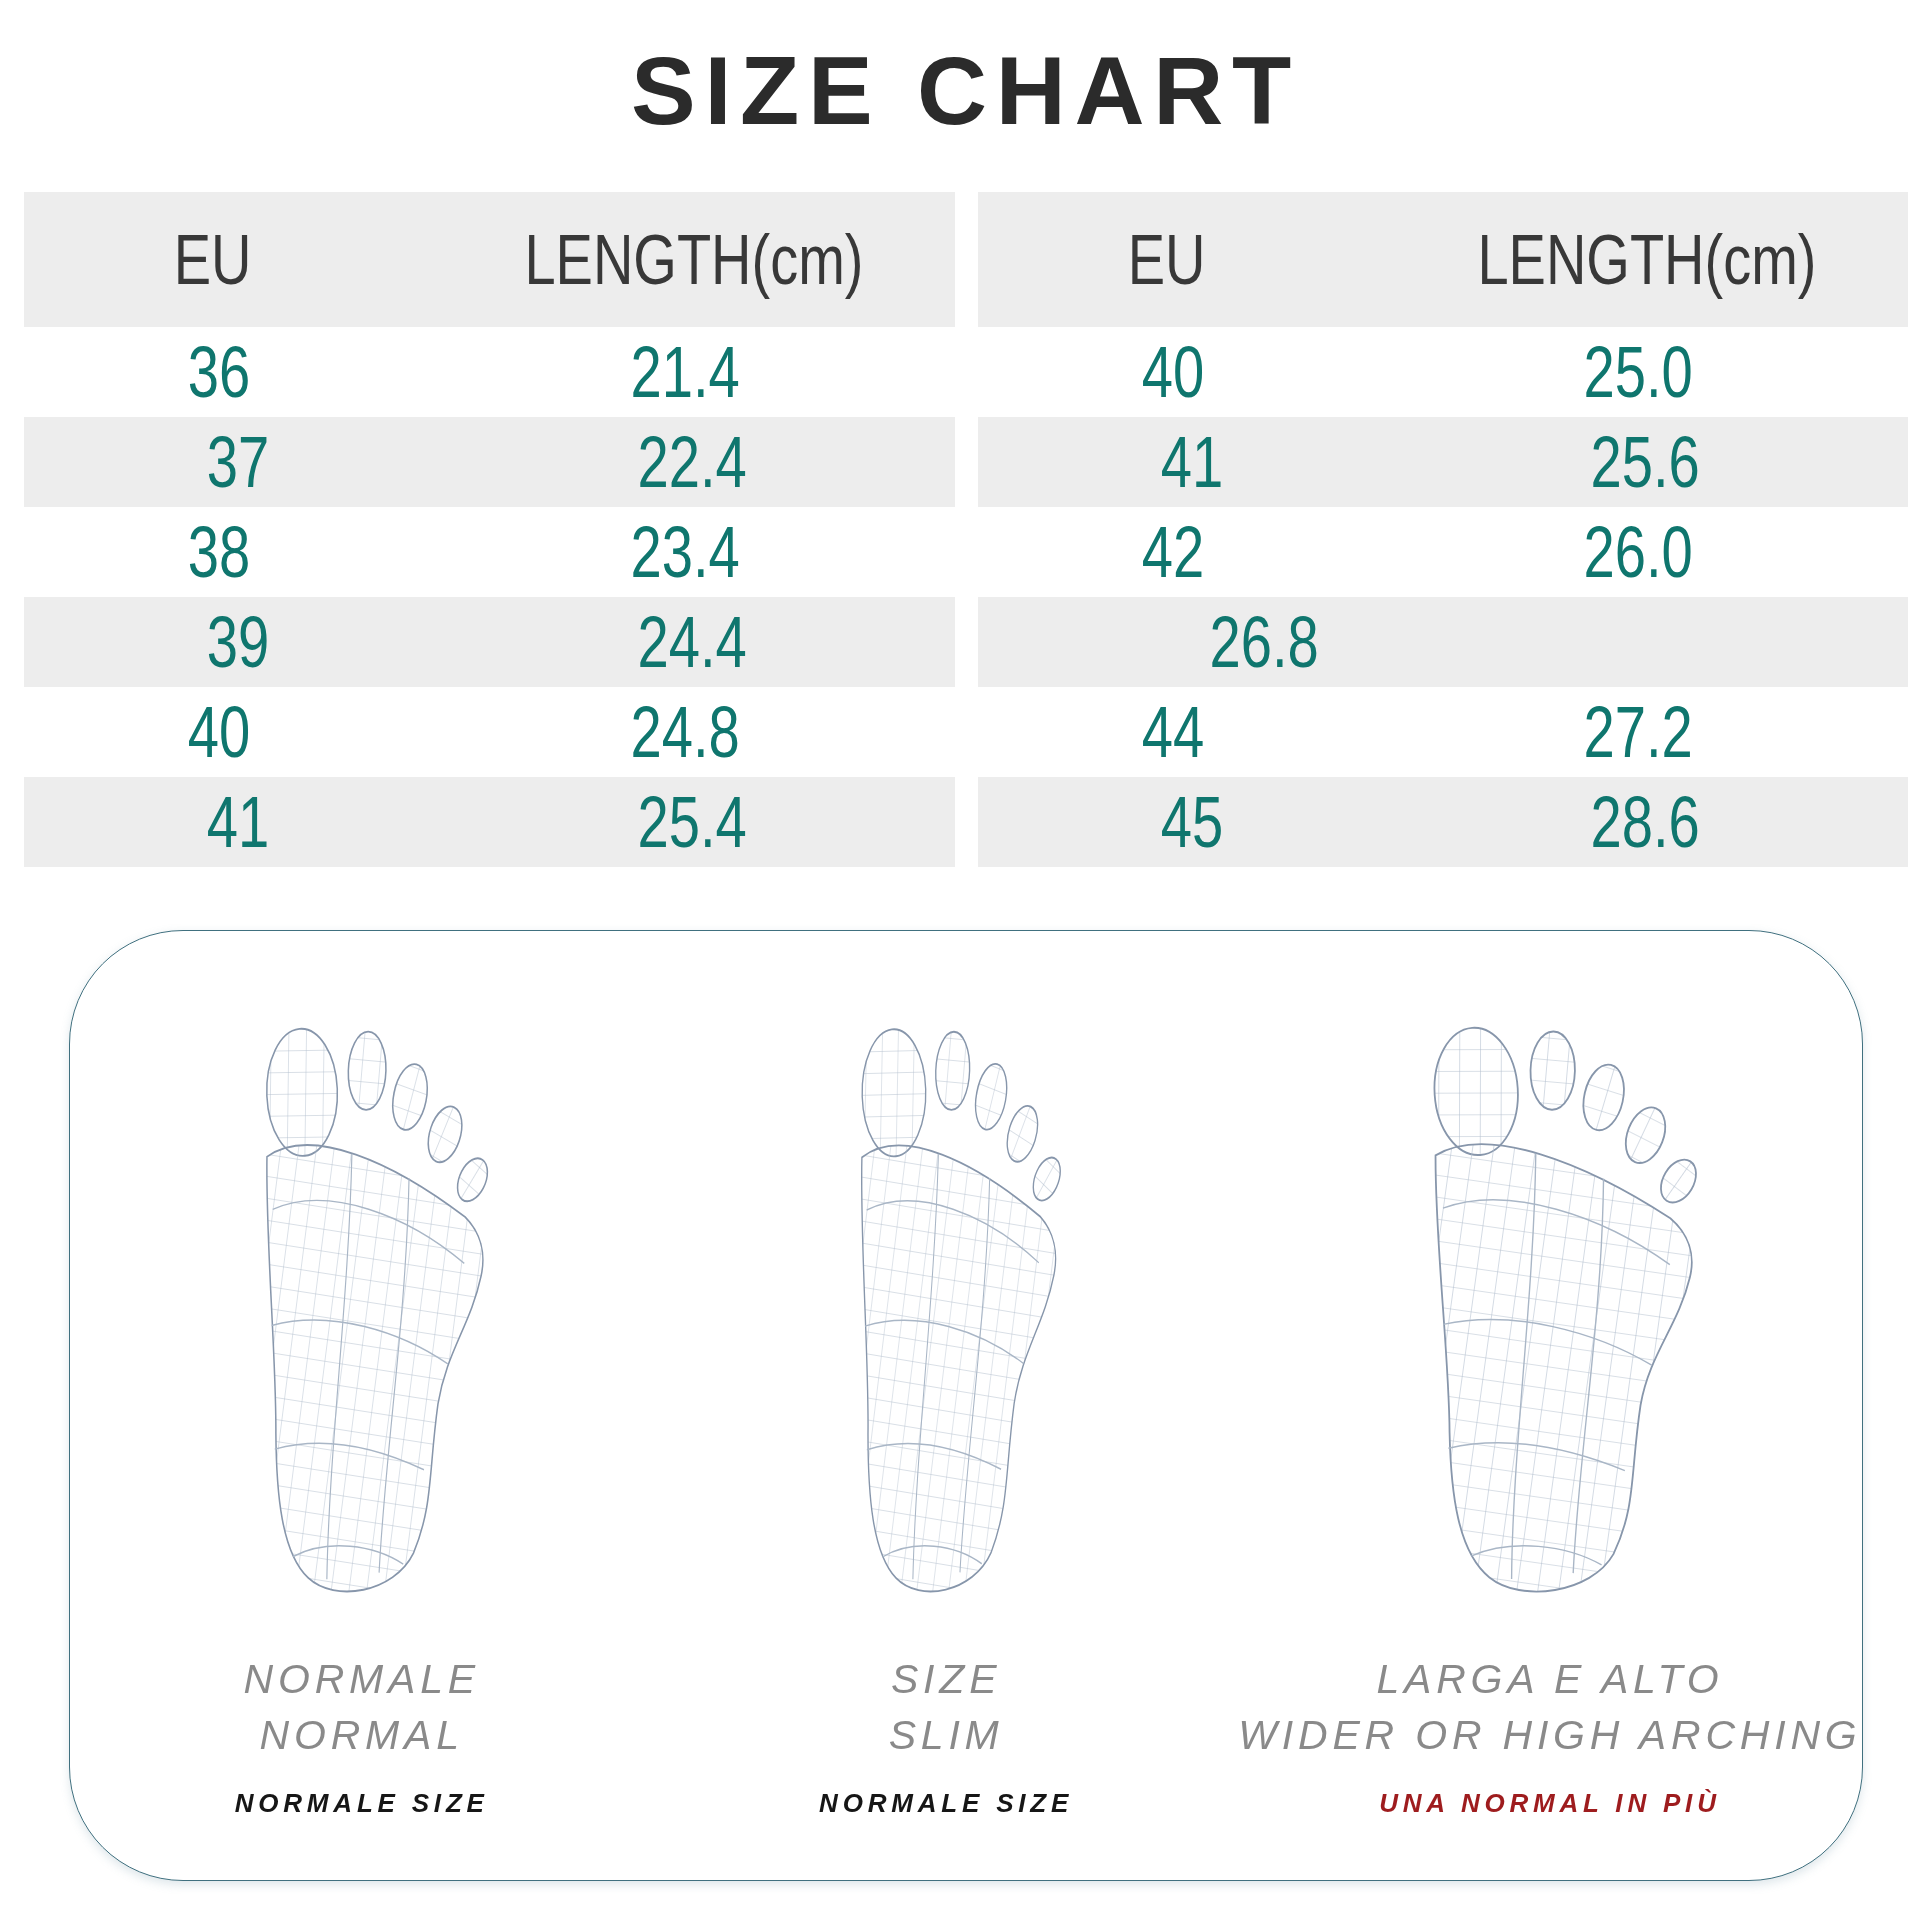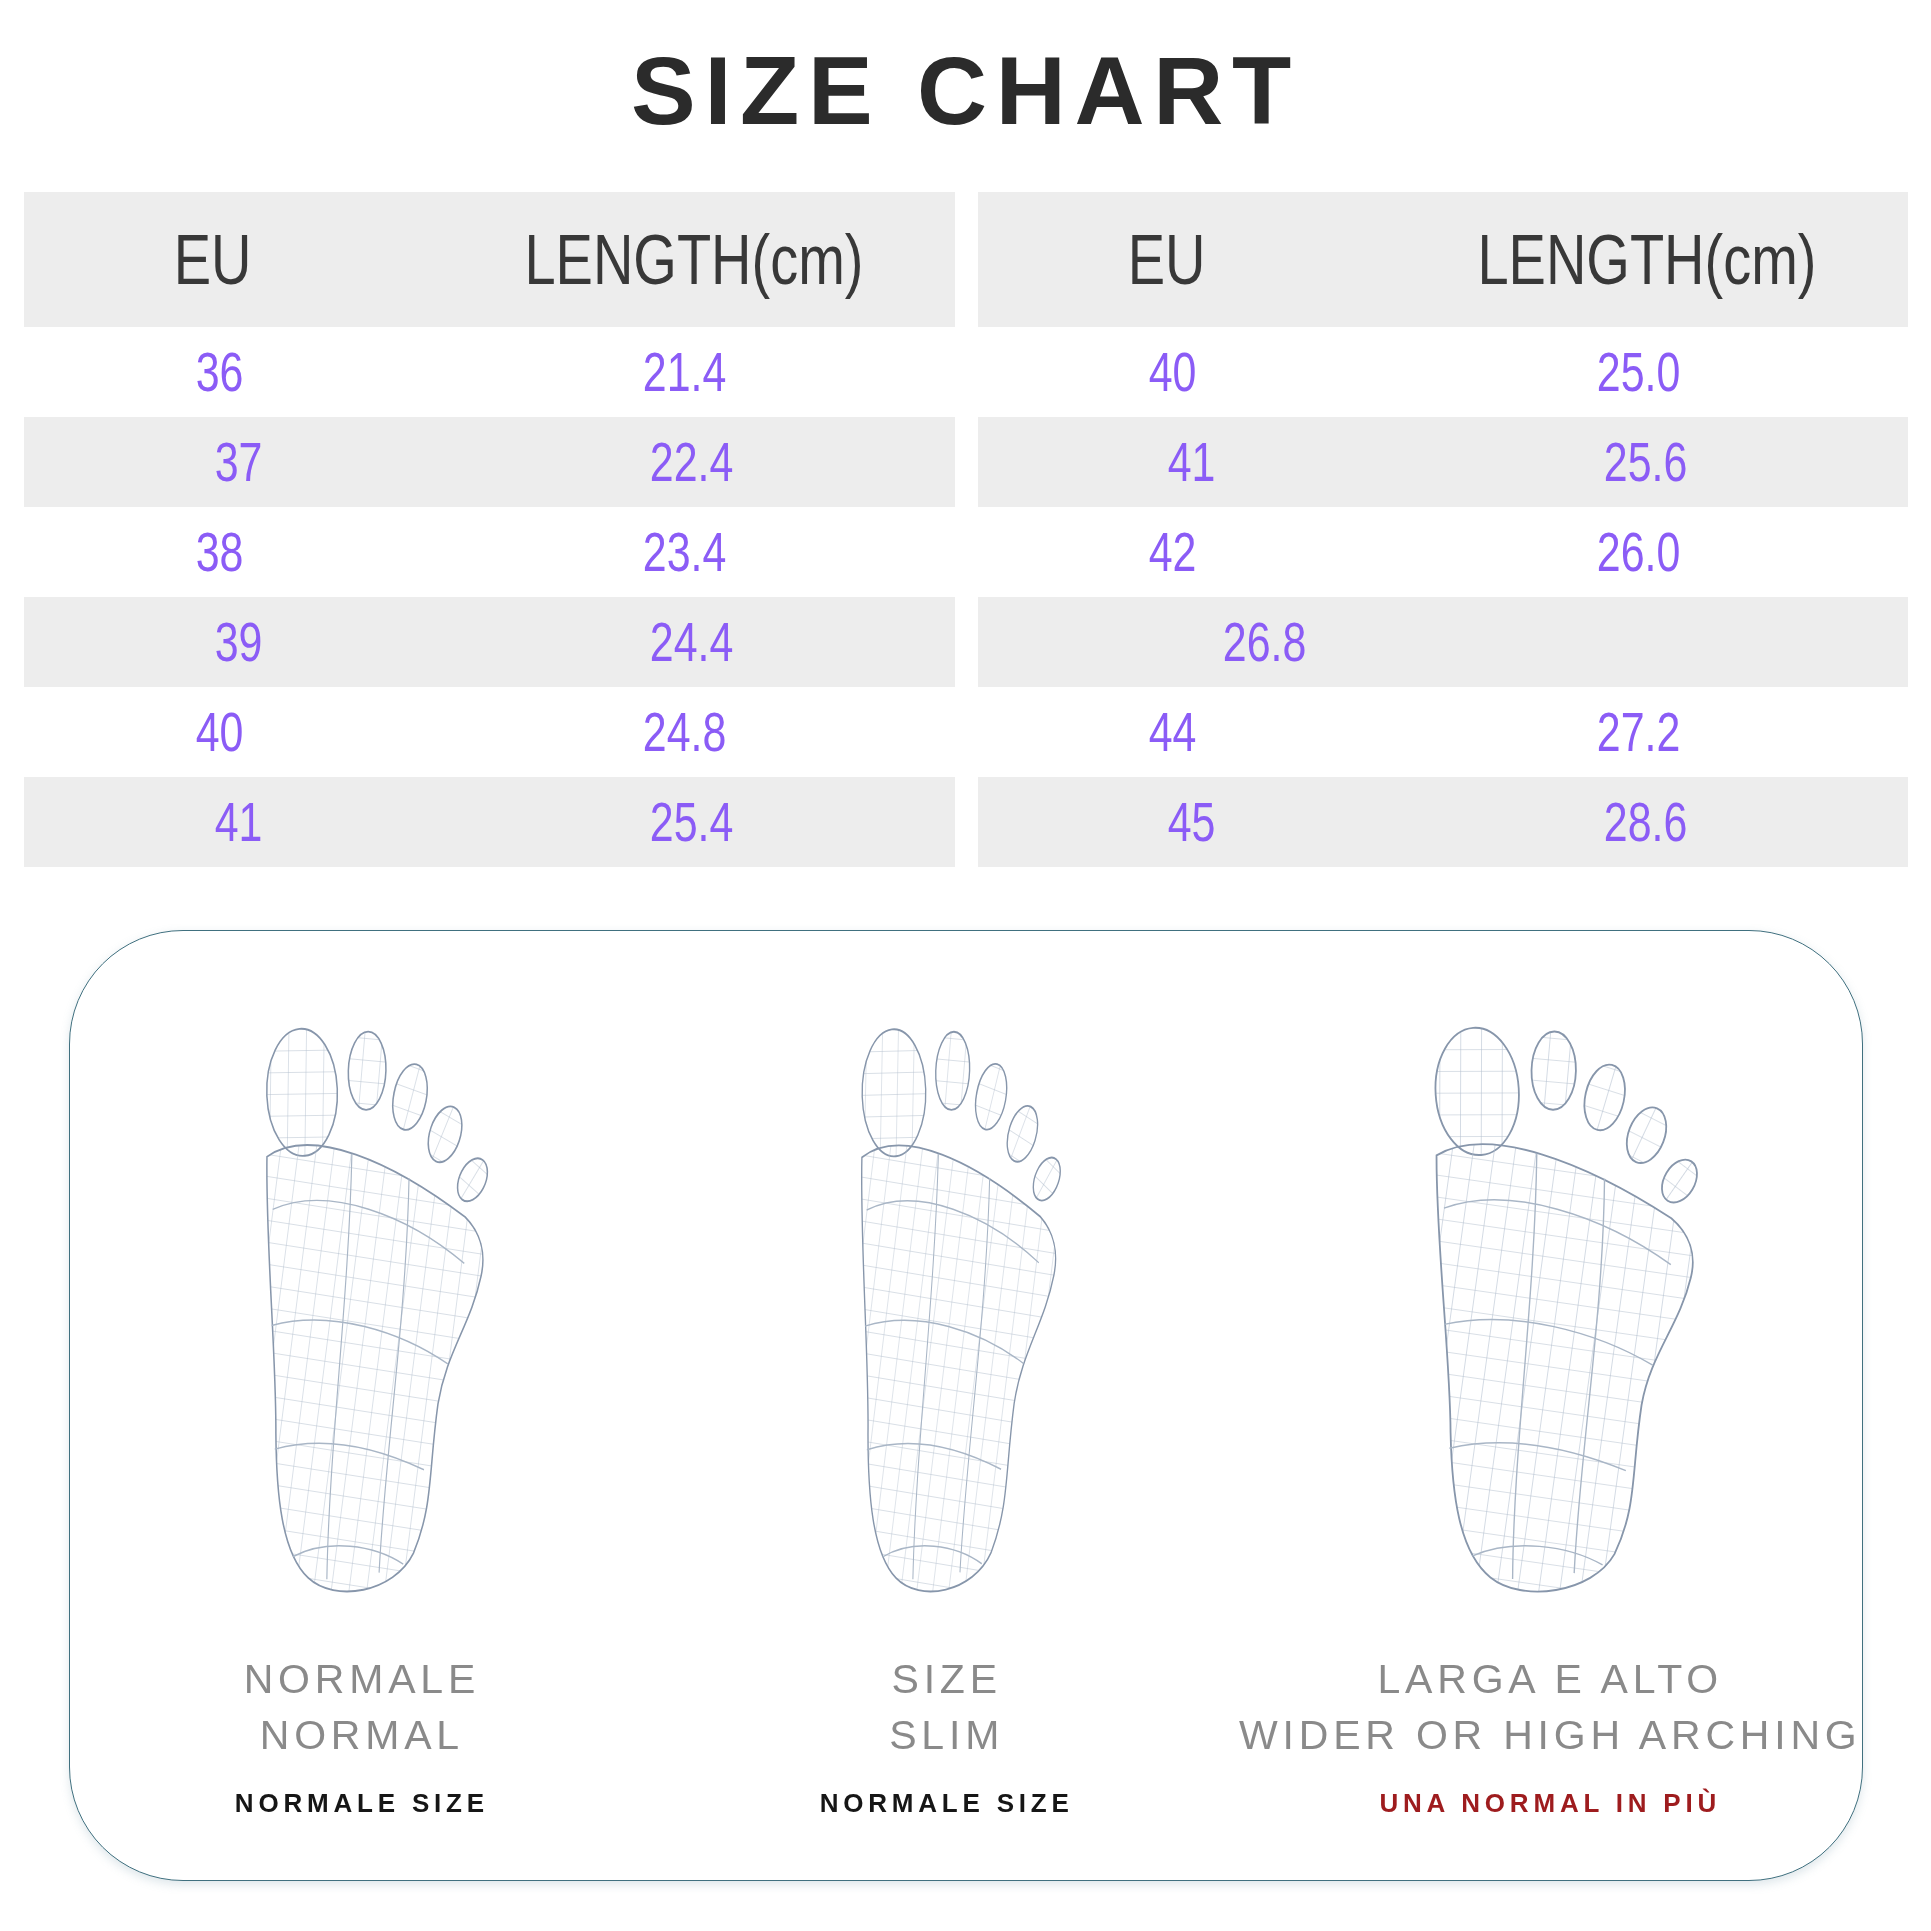--- a/index.html
+++ b/index.html
@@ -18,27 +18,27 @@
   .size-table{flex:1;}
   .trow{display:flex;height:90px;}
   .trow.thead{height:135px;background:#ededed;gap:32px;}
   .trow.striped{background:#ededed;padding-left:24px;}
   .cell{display:flex;align-items:center;justify-content:center;overflow:hidden;}
   .cell.c0{width:42%;}
   .cell.c1{width:58%;}
   .cell span{display:inline-block;transform:scaleX(.78);white-space:nowrap;}
   .thead .cell{color:#383838;font-size:70px;}
   .thead .cell span{transform:scaleX(.8);}
-  .trow:not(.thead) .cell{color:#8b5cf6;font-size:55px;font-weight:400;}
+  .trow:not(.thead) .cell{color:#0f766e;font-size:72px;font-weight:400;}
 
   .fit-box{
     width:1792px;height:949px;margin:63px auto 0 auto;
     border:1.9px solid #40707f;border-radius:114px;
     box-shadow:0 3.9px 9.7px rgba(110,145,165,.22);
-    display:flex;background:#ffffff;
+    display:flex;background:#ffffff;font-style:italic;
   }
   .fit-col{
     flex:1;display:flex;flex-direction:column;align-items:center;
   }
   .foot{margin-top:53px;transform:rotate(4deg);}
   .foot-normal{width:270px;height:623px;}
   .foot-slim{width:243px;height:623px;}
   .foot-wide{width:319px;height:623px;}
   .foot-type{
     margin-top:44px;text-align:center;

